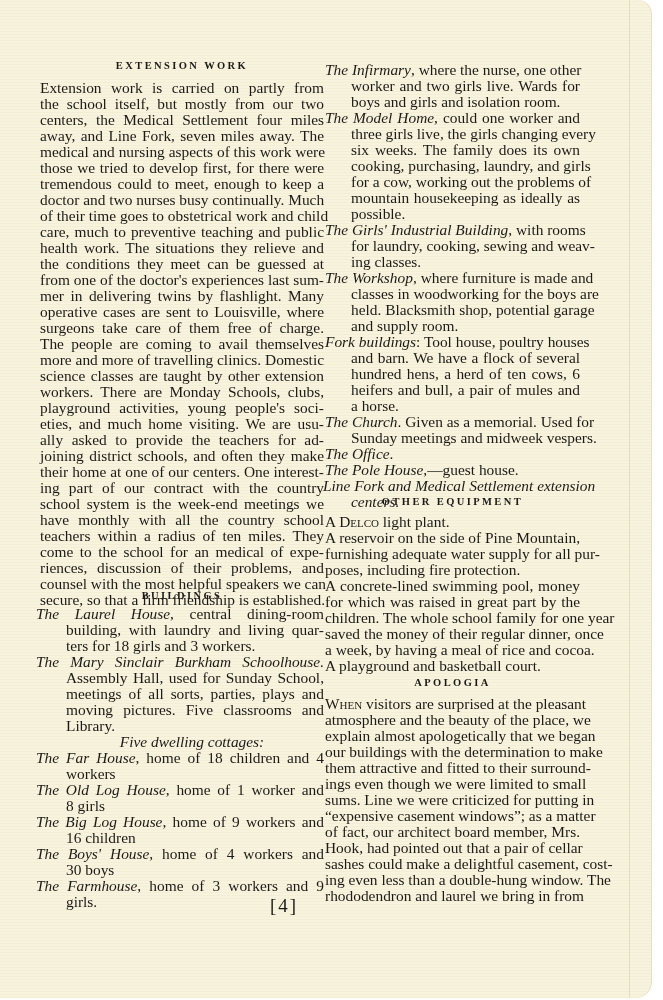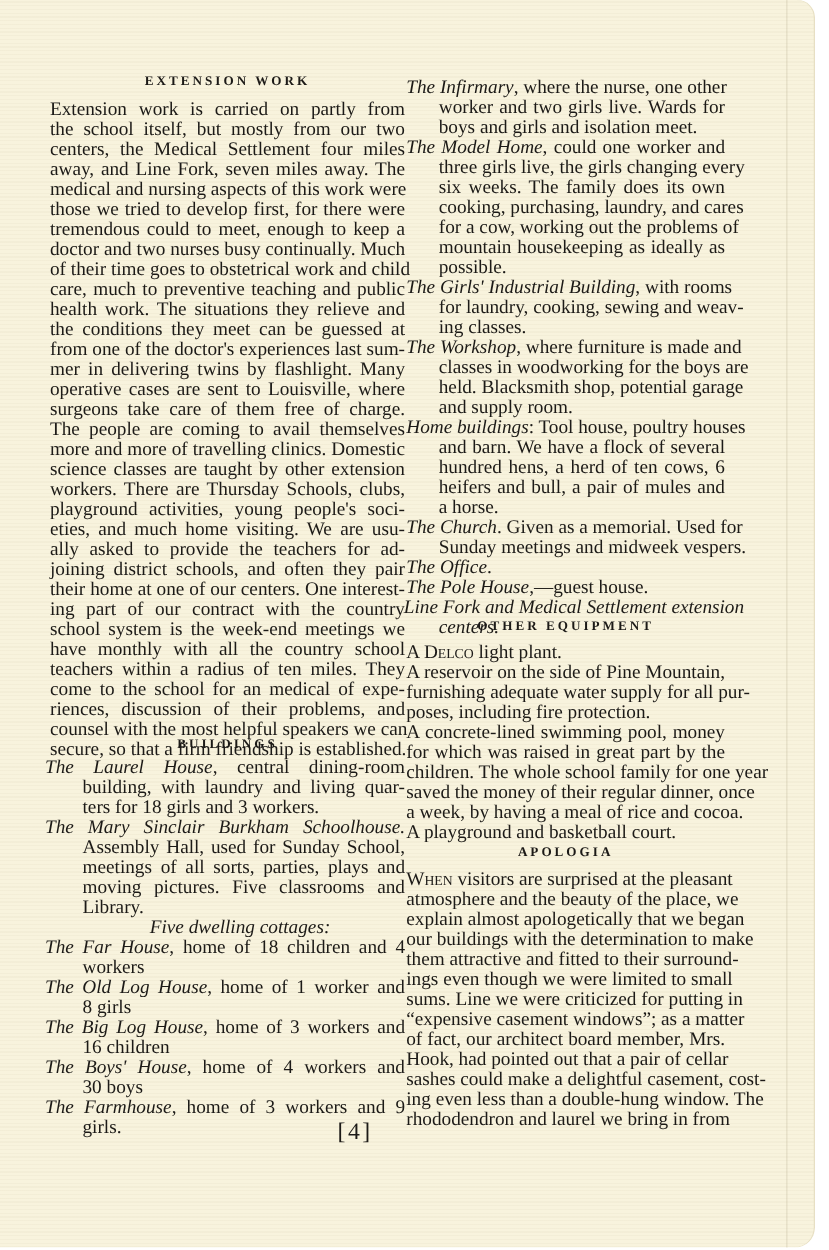--- a/index.html
+++ b/index.html
@@ -104,25 +104,25 @@
       <div class="line" style="top:224px">care, much to preventive teaching and public</div>
       <div class="line" style="top:240px">health work. The situations they relieve and</div>
       <div class="line" style="top:256px">the conditions they meet can be guessed at</div>
       <div class="line" style="top:272px">from one of the doctor's experiences last sum-</div>
       <div class="line" style="top:288px">mer in delivering twins by flashlight. Many</div>
       <div class="line" style="top:304px">operative cases are sent to Louisville, where</div>
       <div class="line" style="top:320px">surgeons take care of them free of charge.</div>
       <div class="line" style="top:336px">The people are coming to avail themselves</div>
       <div class="line" style="top:352px">more and more of travelling clinics. Domestic</div>
       <div class="line" style="top:368px">science classes are taught by other extension</div>
-      <div class="line" style="top:384px">workers. There are Thursday Schools, clubs,</div>
+      <div class="line" style="top:384px">workers. There are Monday Schools, clubs,</div>
       <div class="line" style="top:400px">playground activities, young people's soci-</div>
       <div class="line" style="top:416px">eties, and much home visiting. We are usu-</div>
       <div class="line" style="top:432px">ally asked to provide the teachers for ad-</div>
-      <div class="line" style="top:448px">joining district schools, and often they pair</div>
+      <div class="line" style="top:448px">joining district schools, and often they make</div>
       <div class="line" style="top:464px">their home at one of our centers. One interest-</div>
       <div class="line" style="top:480px">ing part of our contract with the country</div>
       <div class="line" style="top:496px">school system is the week-end meetings we</div>
       <div class="line" style="top:512px">have monthly with all the country school</div>
       <div class="line" style="top:528px">teachers within a radius of ten miles. They</div>
       <div class="line" style="top:544px">come to the school for an medical of expe-</div>
       <div class="line" style="top:560px">riences, discussion of their problems, and</div>
       <div class="line" style="top:576px">counsel with the most helpful speakers we can</div>
       <div class="line" style="top:592px">secure, so that a firm friendship is established.</div>
     </div>
@@ -147,66 +147,66 @@
 
     <div>
       <div class="line" style="top:750px; left:-4px"><i>The Far House</i><span>, home of 18 children and 4</span></div>
       <div class="line indent last" style="top:766px">workers</div>
     </div>
     <div>
       <div class="line" style="top:782px; left:-4px"><i>The Old Log House</i><span>, home of 1 worker and</span></div>
       <div class="line indent last" style="top:798px">8 girls</div>
     </div>
     <div>
-      <div class="line" style="top:814px; left:-4px"><i>The Big Log House</i><span>, home of 3 workers and</span></div>
+      <div class="line" style="top:814px; left:-4px"><i>The Big Log House</i><span>, home of 9 workers and</span></div>
       <div class="line indent last" style="top:830px">16 children</div>
     </div>
     <div>
       <div class="line" style="top:846px; left:-4px"><i>The Boys' House</i><span>, home of 4 workers and</span></div>
       <div class="line indent last" style="top:862px">30 boys</div>
     </div>
     <div>
       <div class="line" style="top:878px; left:-4px"><i>The Farmhouse</i><span>, home of 3 workers and 9</span></div>
       <div class="line indent last" style="top:894px">girls.</div>
     </div>
   </div>
 
   <div class="col col-right">
 
     <div>
       <div class="line" style="top:62px"><i>The Infirmary</i><span>, where the nurse, one other</span></div>
       <div class="line indent" style="top:78px">worker and two girls live. Wards for</div>
-      <div class="line indent last" style="top:94px">boys and girls and isolation meet.</div>
+      <div class="line indent last" style="top:94px">boys and girls and isolation room.</div>
     </div>
 
     <div>
       <div class="line" style="top:110px"><i>The Model Home</i><span>, could one worker and</span></div>
       <div class="line indent" style="top:126px">three girls live, the girls changing every</div>
       <div class="line indent" style="top:142px">six weeks. The family does its own</div>
-      <div class="line indent" style="top:158px">cooking, purchasing, laundry, and cares</div>
+      <div class="line indent" style="top:158px">cooking, purchasing, laundry, and girls</div>
       <div class="line indent" style="top:174px">for a cow, working out the problems of</div>
       <div class="line indent" style="top:190px">mountain housekeeping as ideally as</div>
       <div class="line indent last" style="top:206px">possible.</div>
     </div>
 
     <div>
       <div class="line" style="top:222px"><i>The Girls' Industrial Building</i><span>, with rooms</span></div>
       <div class="line indent" style="top:238px">for laundry, cooking, sewing and weav-</div>
       <div class="line indent last" style="top:254px">ing classes.</div>
     </div>
 
     <div>
       <div class="line" style="top:270px"><i>The Workshop</i><span>, where furniture is made and</span></div>
       <div class="line indent" style="top:286px">classes in woodworking for the boys are</div>
       <div class="line indent" style="top:302px">held. Blacksmith shop, potential garage</div>
       <div class="line indent last" style="top:318px">and supply room.</div>
     </div>
 
     <div>
-      <div class="line" style="top:334px"><i>Home buildings</i><span>: Tool house, poultry houses</span></div>
+      <div class="line" style="top:334px"><i>Fork buildings</i><span>: Tool house, poultry houses</span></div>
       <div class="line indent" style="top:350px">and barn. We have a flock of several</div>
       <div class="line indent" style="top:366px">hundred hens, a herd of ten cows, 6</div>
       <div class="line indent" style="top:382px">heifers and bull, a pair of mules and</div>
       <div class="line indent last" style="top:398px">a horse.</div>
     </div>
 
     <div>
       <div class="line" style="top:414px"><i>The Church</i><span>. Given as a memorial. Used for</span></div>
       <div class="line indent last" style="top:430px">Sunday meetings and midweek vespers.</div>
     </div>

